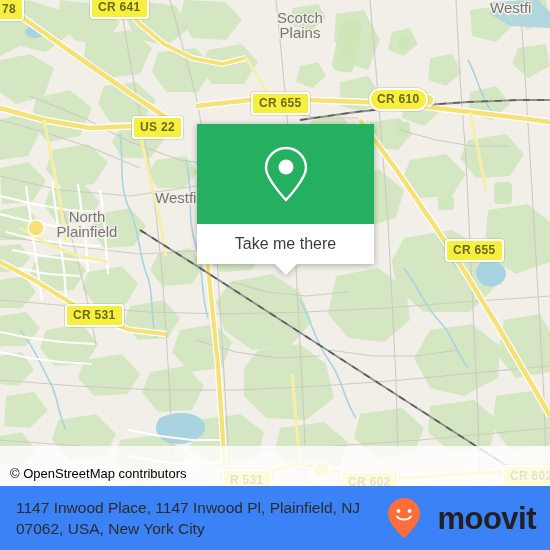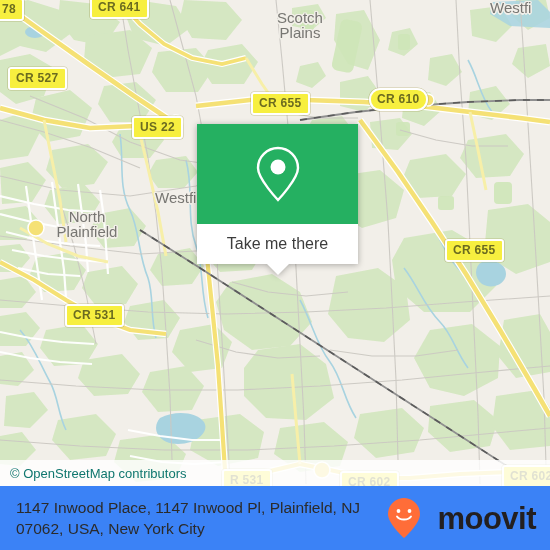--- a/index.html
+++ b/index.html
@@ -46,33 +46,33 @@
     white-space:nowrap;
     letter-spacing:0.3px;
     box-shadow:0 0 0 0.6px rgba(150,145,60,.45);
   }
 
   
   #attribution {
     position:absolute;
     left:0; bottom:0;
     width:100%;
-    padding:6px 0 5px 10px;
+    padding:20px 0 5px 10px;
     background:rgba(255,255,255,0.80);
-    color:#0f766e;
+    color:#000000;
     font-size:13px;
     line-height:15px;
     z-index:30;
   }
 
   
   #popup-card {
     position:absolute;
     left:197px; top:124px;
-    width:161px;
+    width:177px;
     z-index:40;
     filter:drop-shadow(0 1px 3px rgba(0,0,0,.30));
   }
   #popup-green {
     background:#25b061;
     height:100px;
     display:flex;
     align-items:center;
     justify-content:center;
   }
@@ -337,21 +337,20 @@
 
   <div class="place-label" style="left:32px; top:209px; width:110px;">North
 Plainfield</div>
 
   <div class="place-label" style="left:155px; top:190px; width:60px; text-align:left;">Westfi</div>
 
   <div class="shield" style="left:-6px; top:-2px;">78</div>
 
   <div class="shield" style="left:90px; top:-4px;">CR 641</div>
 
-  <div class="shield" style="left:8px; top:67px;">CR 527</div>
 
   <div class="shield" style="left:251px; top:92px;">CR 655</div>
 
   <div class="shield" style="left:369px; top:88px;border-radius:11px;">CR 610</div>
 
   <div class="shield" style="left:132px; top:116px;">US 22</div>
 
   <div class="shield" style="left:445px; top:239px;">CR 655</div>
 
   <div class="shield" style="left:65px; top:304px;">CR 531</div>

